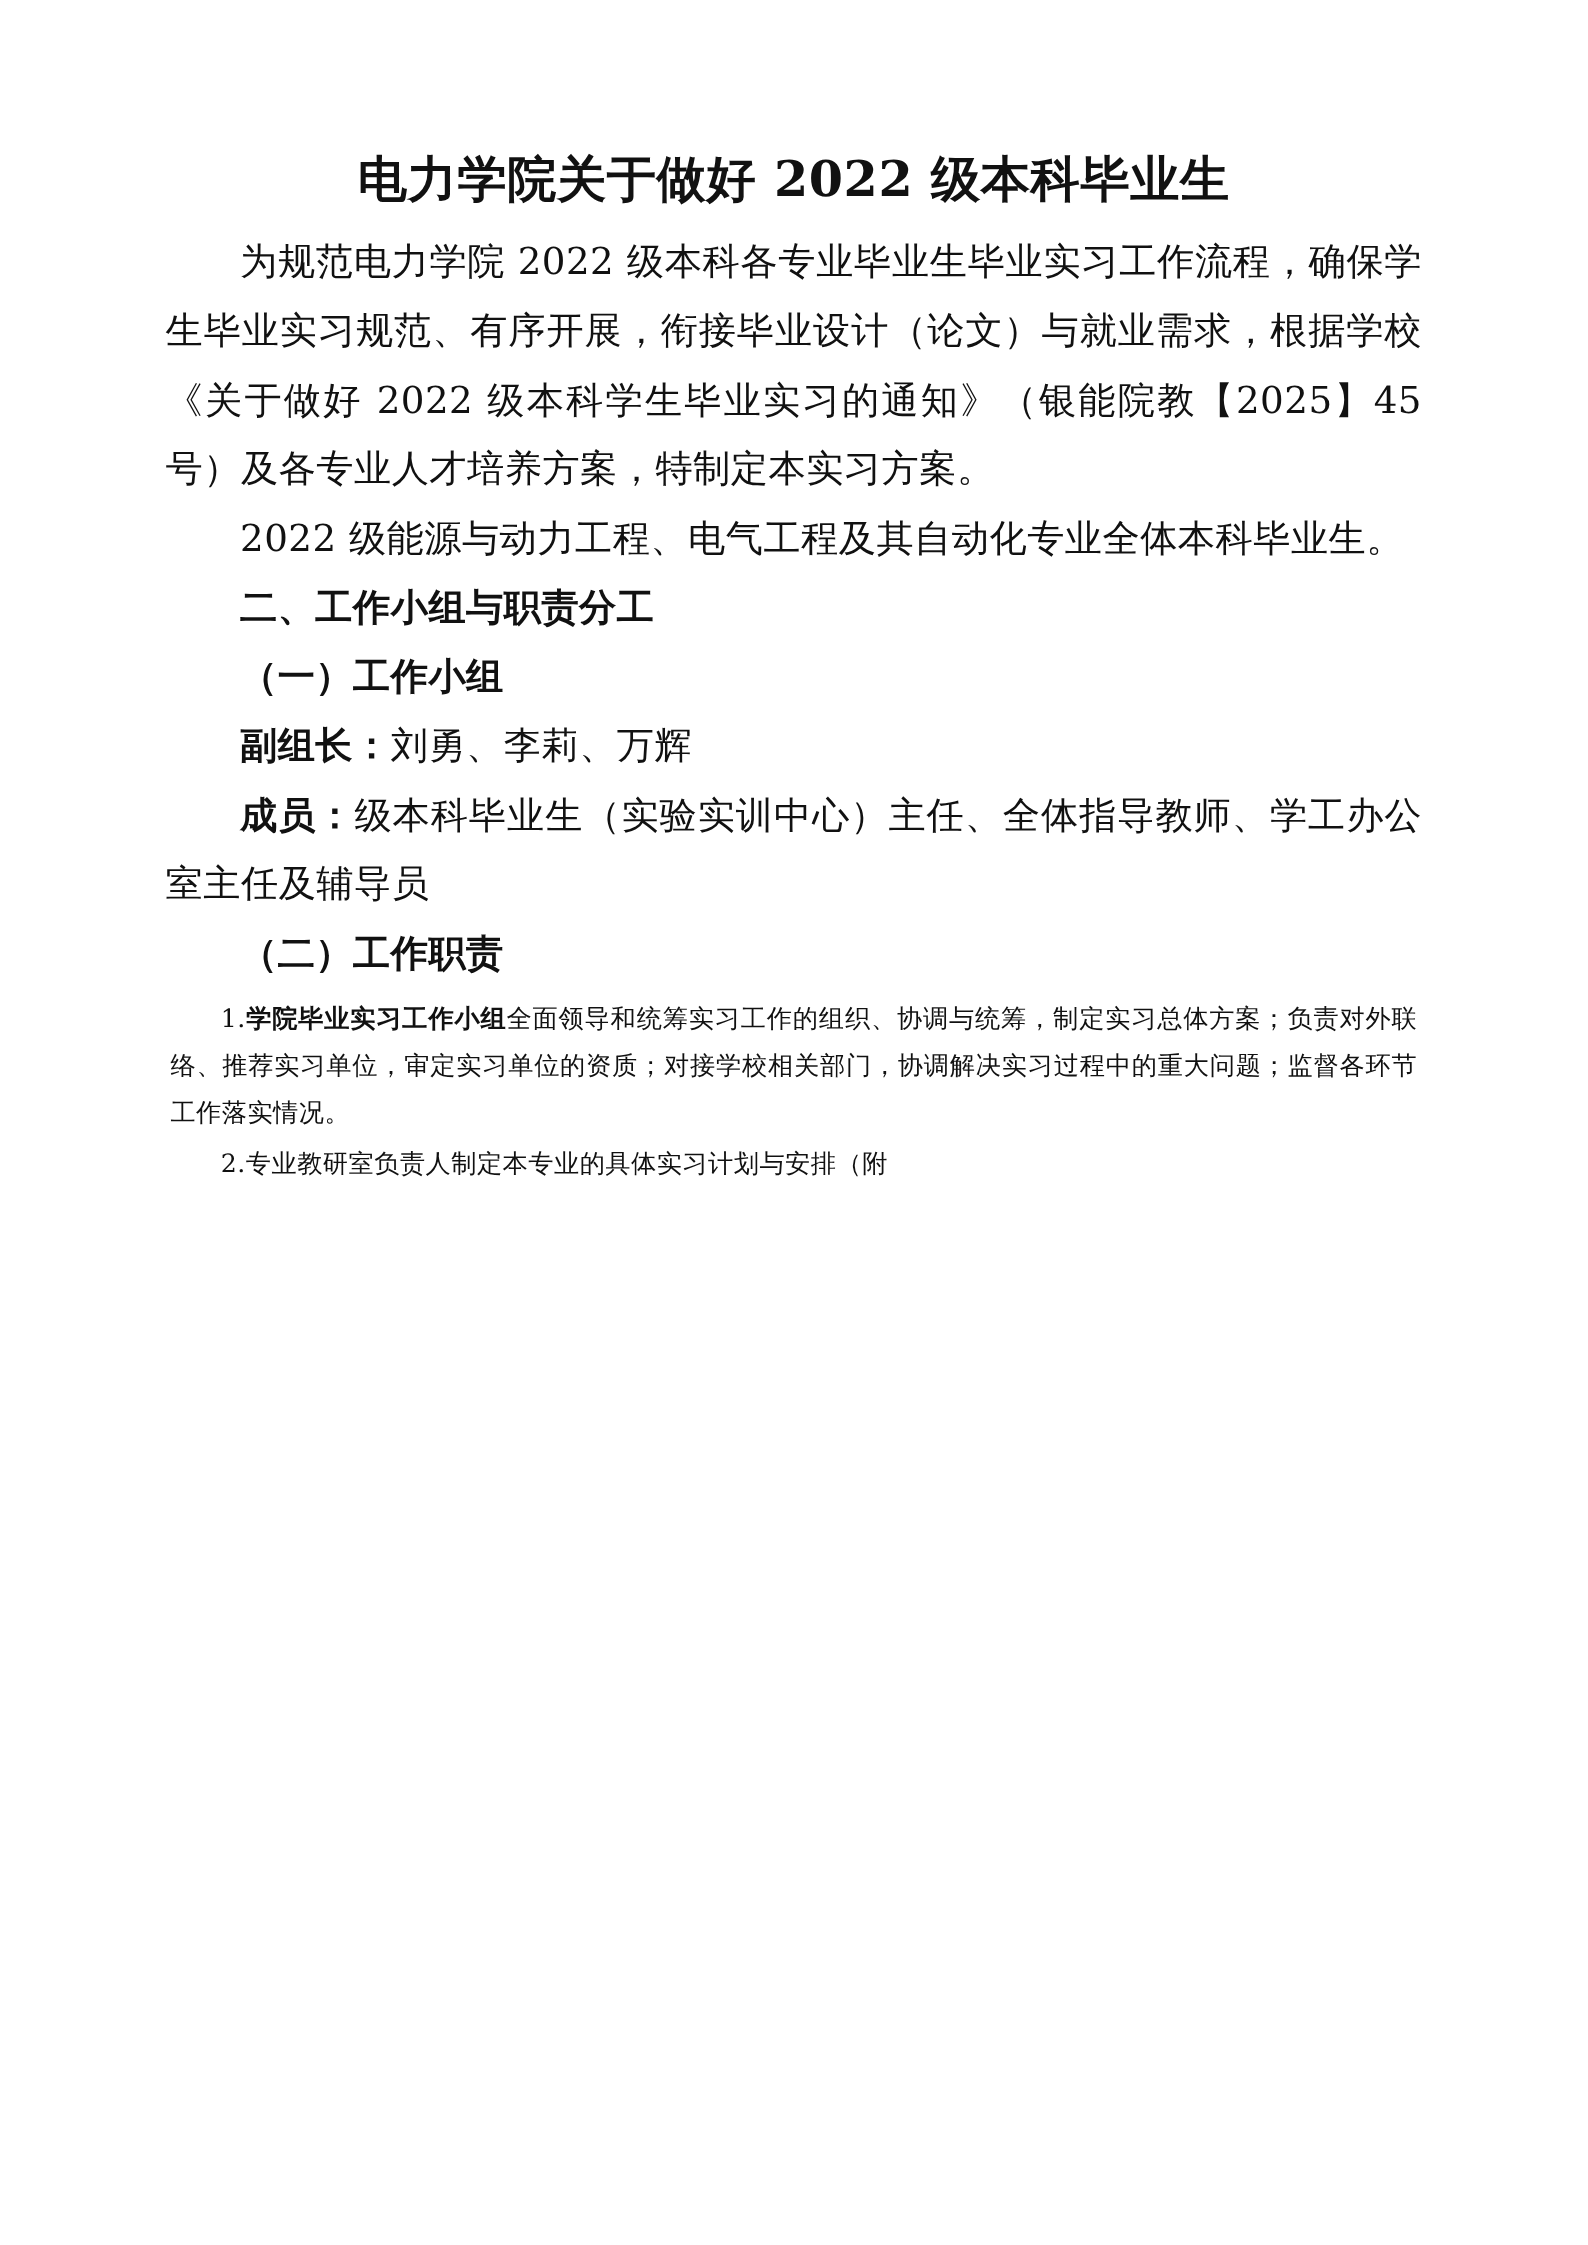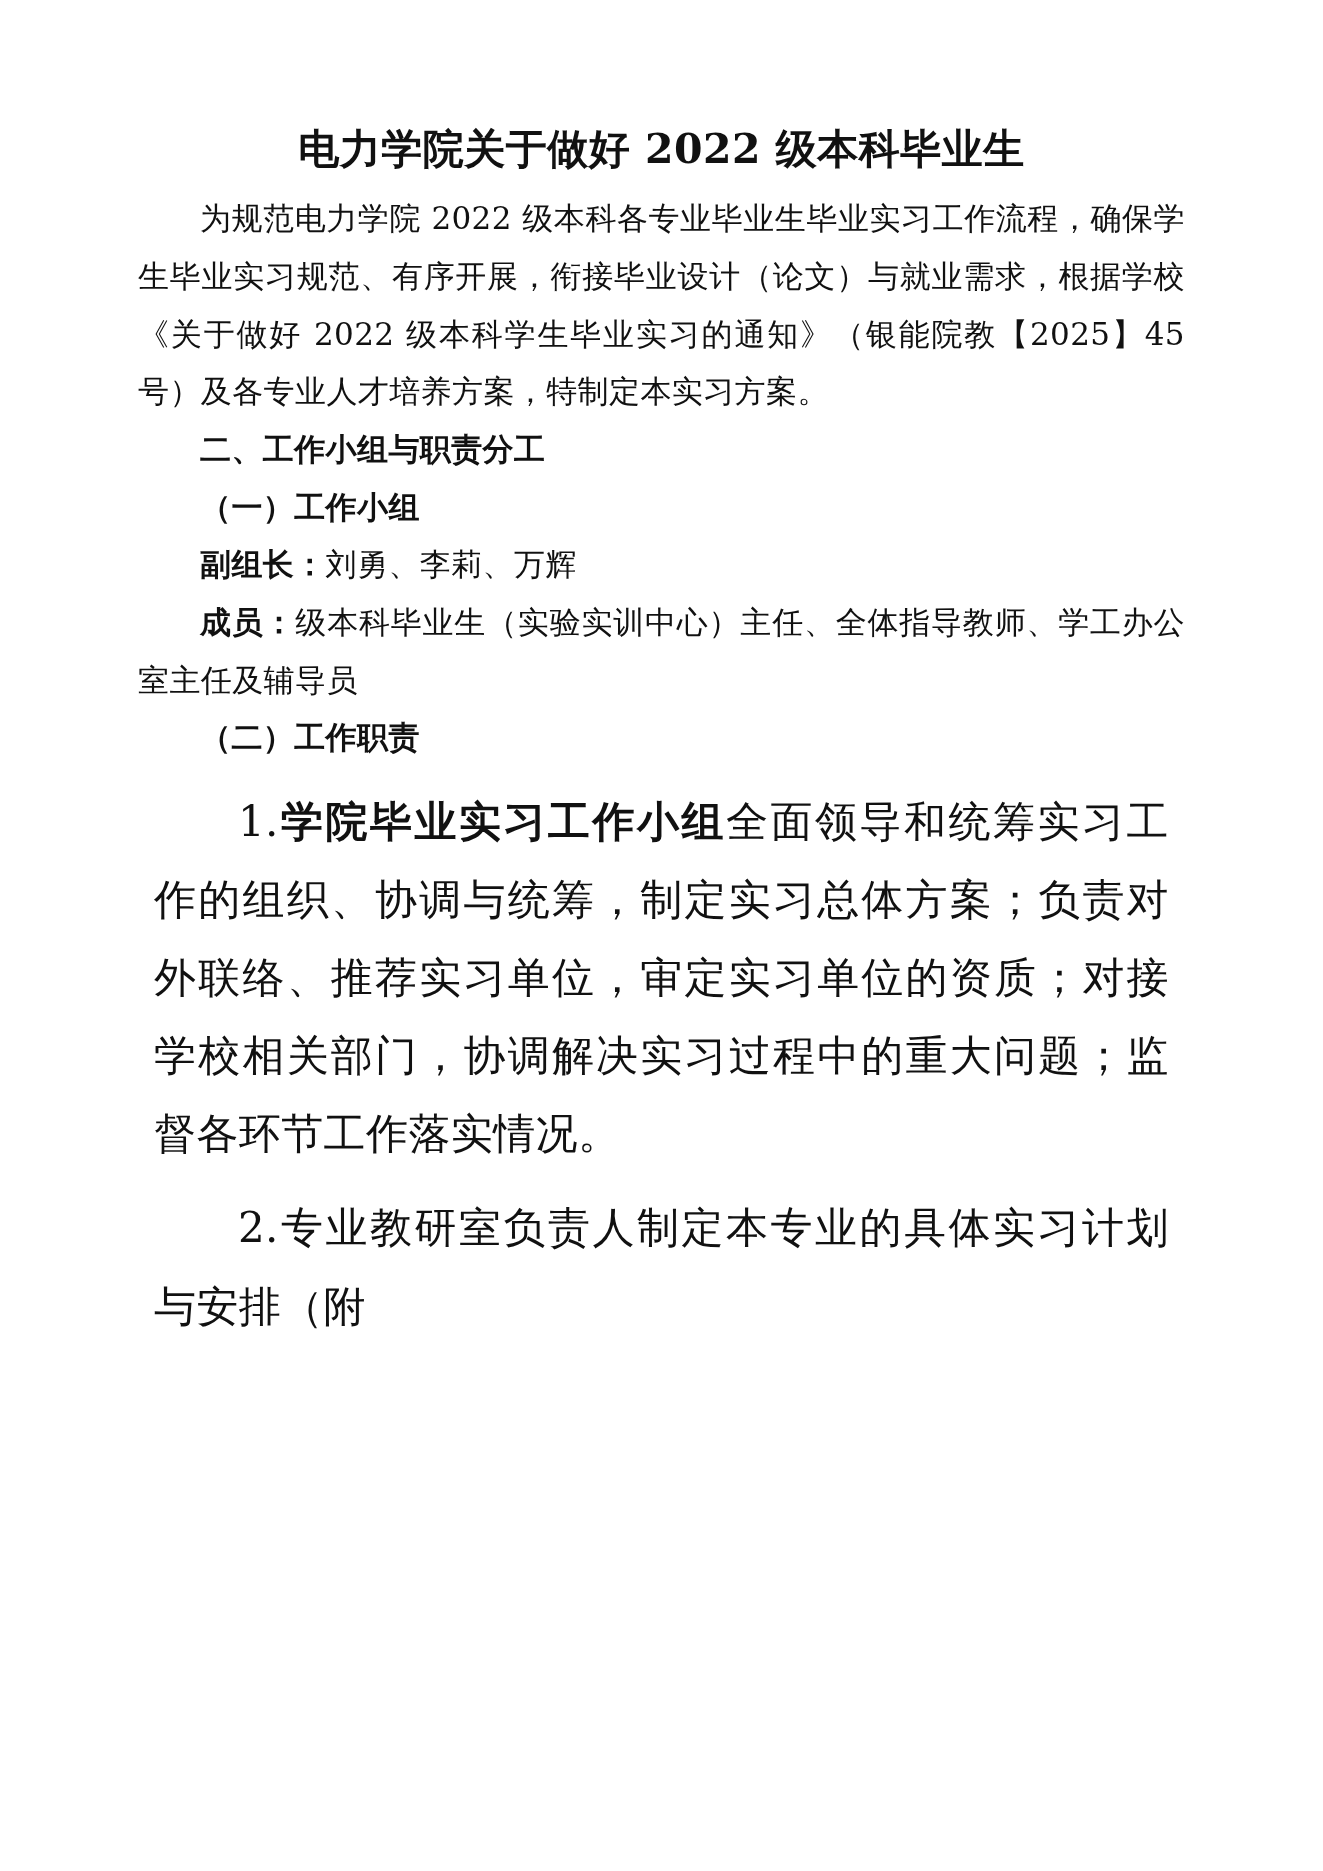--- a/index.html
+++ b/index.html
@@ -64,24 +64,24 @@
     font-size: 31px;
     line-height: 1.86;
     letter-spacing: 0.4px;
     margin: 0;
   }
   .labeled b {
     font-weight: bold;
   }
   .numbered {
     text-indent: 2em;
-    font-size: 42px;
+    font-size: 21px;
     line-height: 1.86;
     letter-spacing: 0.4px;
-    margin: 16px;
+    margin: 4px;
     text-align: justify;
     text-justify: inter-ideograph;
   }
   .numbered b {
     font-weight: bold;
   }
   .title-block {
     margin-bottom: 10px;
   }
 </style>
@@ -92,20 +92,21 @@
 
   <div class="title-block">
     <div class="doc-title">
       <span class="line">电力学院关于做好 2022 级本科毕业生</span>
     </div>
   </div>
 
   <p class="body-para">为规范电力学院 2022 级本科各专业毕业生毕业实习工作流程，确保学生毕业实习规范、有序开展，衔接毕业设计（论文）与就业需求，根据学校《关于做好 2022 级本科学生毕业实习的通知》（银能院教【2025】45 号）及各专业人才培养方案，特制定本实习方案。</p>
 
 
+  <p class="body-para">2022 级能源与动力工程、电气工程及其自动化专业全体本科毕业生。</p>
 
   <p class="heading">二、工作小组与职责分工</p>
 
   <p class="subheading">（一）工作小组</p>
 
 
   <p class="labeled"><b>副组长：</b><span>刘勇、李莉、万辉</span></p>
 
   <p class="labeled"><b>成员：</b><span>级本科毕业生（实验实训中心）主任、全体指导教师、学工办公室主任及辅导员</span></p>
 

